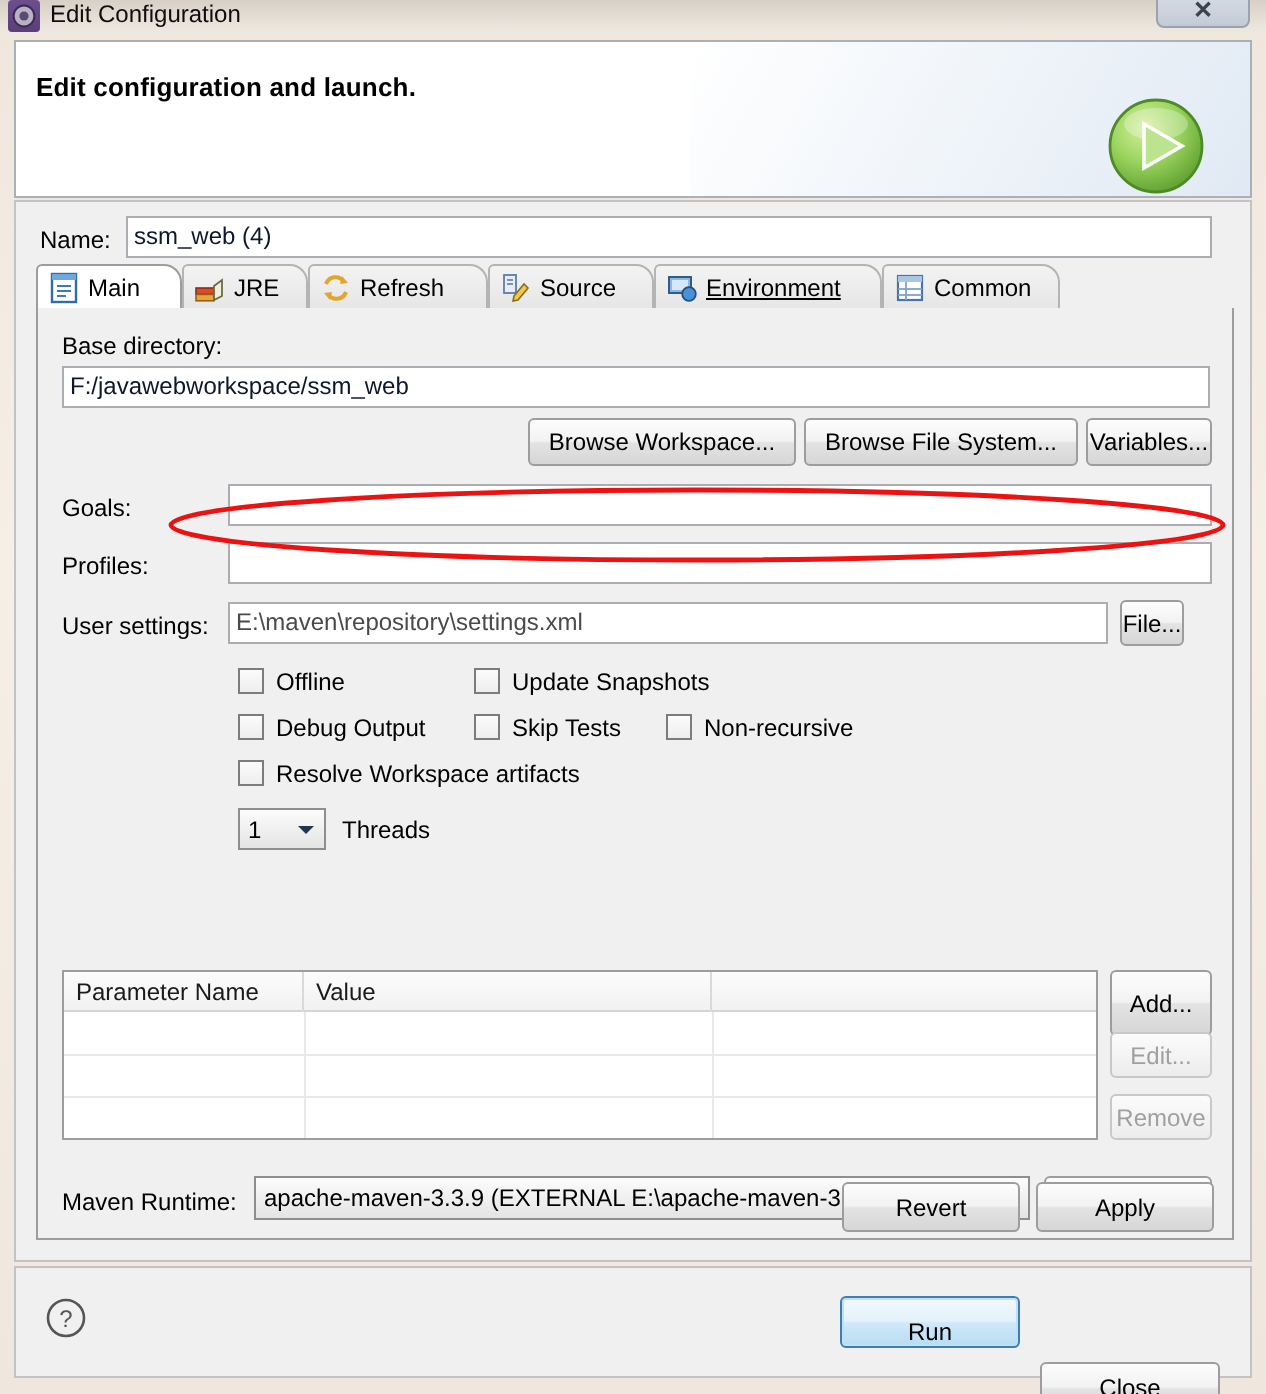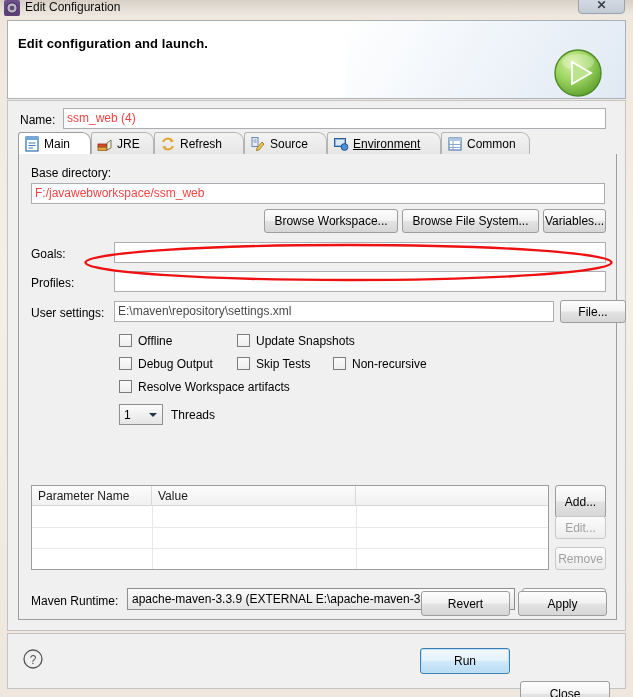--- a/index.html
+++ b/index.html
@@ -89,21 +89,21 @@
     white-space: nowrap;
     line-height: 14px;
   }
 
   .txtfield {
     position: absolute;
     background: #ffffff;
     border: 1px solid #abadb3;
     font-family: "Liberation Sans", sans-serif;
     font-size: 12px;
-    color: #ef4444;
+    color: #0f172a;
     padding: 0 3px;
     line-height: 18px;
     white-space: nowrap;
     overflow: hidden;
   }
   .txtfield.ro { color: #222; }
 
   .btn {
     position: absolute;
     border: 1px solid #9d9d9d;
@@ -118,20 +118,21 @@
   }
   .btn.disabled {
     color: #a0a0a0;
     border-color: #c8c8c8;
     background: linear-gradient(180deg,#fbfbfb 0%, #f4f4f4 50%, #ececec 100%);
   }
   .btn.default {
     border: 1px solid #3c7fb1;
     box-shadow: 0 0 0 1px #bfe0f5 inset;
     background: linear-gradient(180deg,#f2f9fd 0%, #e3f2fb 48%, #cfe9f9 52%, #b9dcf3 100%);
+    align-items: flex-end;
   }
 
   
   #tabbar {
     position: absolute; left: 10px; top: 31px;
     width: 599px; height: 22px;
   }
   .tab {
     position: absolute; top: 0; height: 22px;
     display: flex; align-items: center;
@@ -372,21 +373,21 @@
       </div>
 
       <div class="lbl" style="left:12px; top:93px;">Goals:</div>
       <div class="txtfield" style="left:95px; top:88px; width:492px; height:21px; line-height:19px;"></div>
 
       <div class="lbl" style="left:12px; top:122px;">Profiles:</div>
       <div class="txtfield" style="left:95px; top:117px; width:492px; height:21px; line-height:19px;"></div>
 
       <div class="lbl" style="left:12px; top:152px;">User settings:</div>
       <div class="txtfield ro" style="left:95px; top:147px; width:440px; height:21px; line-height:19px; color:#4a4a4a;">E:\maven\repository\settings.xml</div>
-      <div class="btn" style="left:541px; top:146px; width:66px; height:23px;">
+      <div class="btn" style="left:541px; top:146px; width:32px; height:23px;">
         <span>File...</span>
       </div>
 
       <div class="cb" style="left:100px; top:180px;"></div>
       <div class="cblabel" style="left:119px; top:180px;">Offline</div>
 
       <div class="cb" style="left:218px; top:180px;"></div>
       <div class="cblabel" style="left:237px; top:180px;">Update Snapshots</div>
 
       <div class="cb" style="left:100px; top:203px;"></div>

